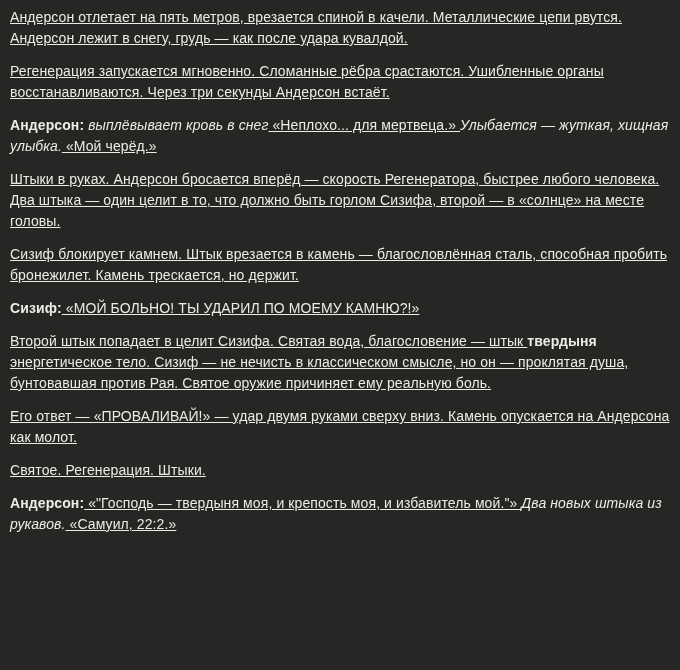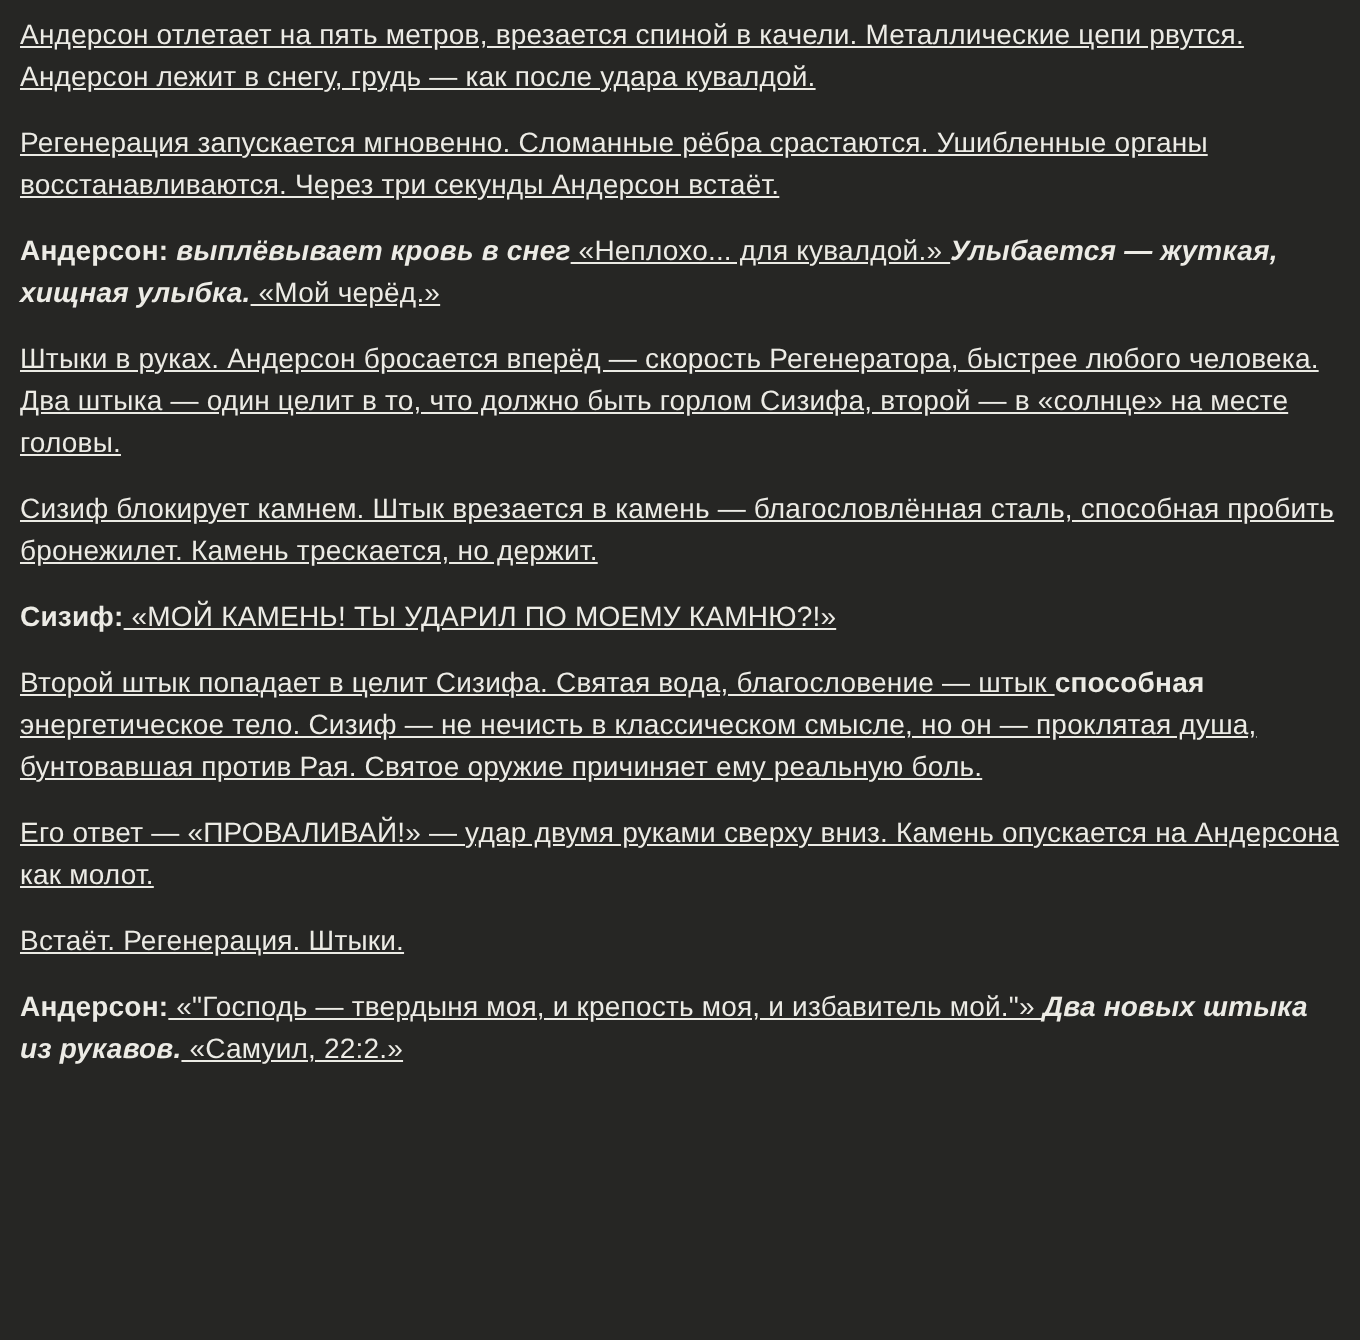--- a/index.html
+++ b/index.html
@@ -25,31 +25,31 @@
     -webkit-font-smoothing: antialiased;
   }
   .doc p {
     margin: 0 0 12px 0;
   }
   .doc p:last-child {
     margin-bottom: 0;
   }
   .run-r { font-style: normal; font-weight: 400; text-decoration: underline; }
   .run-b { font-style: normal; font-weight: 700; }
-  .run-i { font-style: italic; font-weight: 700; }
+  .run-i { font-style: italic; font-weight: 400; }
 </style>
 </head>
 <body style="background: rgb(38, 38, 36);">
 
 <div class="doc" style="color: rgb(236, 235, 229);">
   <div id="paragraphs-container">
       <p><span class="run-r">Андерсон отлетает на пять метров, врезается спиной в качели. Металлические цепи рвутся. Андерсон лежит в снегу, грудь — как после удара кувалдой.</span></p>
       <p><span class="run-r">Регенерация запускается мгновенно. Сломанные рёбра срастаются. Ушибленные органы восстанавливаются. Через три секунды Андерсон встаёт.</span></p>
-      <p><span class="run-b">Андерсон:</span><span class="run-i"> выплёвывает кровь в снег</span><span class="run-r"> «Неплохо... для кувалдой.» </span><span class="run-i">Улыбается — жуткая, хищная улыбка.</span><span class="run-r"> «Мой черёд.»</span></p>
+      <p><span class="run-b">Андерсон:</span><span class="run-i"> выплёвывает кровь в снег</span><span class="run-r"> «Неплохо... для мертвеца.» </span><span class="run-i">Улыбается — жуткая, хищная улыбка.</span><span class="run-r"> «Мой черёд.»</span></p>
       <p><span class="run-r">Штыки в руках. Андерсон бросается вперёд — скорость Регенератора, быстрее любого человека. Два штыка — один целит в то, что должно быть горлом Сизифа, второй — в «солнце» на месте головы.</span></p>
       <p><span class="run-r">Сизиф блокирует камнем. Штык врезается в камень — благословлённая сталь, способная пробить бронежилет. Камень трескается, но держит.</span></p>
-      <p><span class="run-b">Сизиф:</span><span class="run-r"> «МОЙ КАМЕНЬ! ТЫ УДАРИЛ ПО МОЕМУ КАМНЮ?!»</span></p>
-      <p><span class="run-r">Второй штык попадает в целит Сизифа. Святая вода, благословение — штык </span><span class="run-b">способная</span><span class="run-r"> энергетическое тело. Сизиф — не нечисть в классическом смысле, но он — проклятая душа, бунтовавшая против Рая. Святое оружие причиняет ему реальную боль.</span></p>
+      <p><span class="run-b">Сизиф:</span><span class="run-r"> «МОЙ БОЛЬНО! ТЫ УДАРИЛ ПО МОЕМУ КАМНЮ?!»</span></p>
+      <p><span class="run-r">Второй штык попадает в целит Сизифа. Святая вода, благословение — штык </span><span class="run-b">твердыня</span><span class="run-r"> энергетическое тело. Сизиф — не нечисть в классическом смысле, но он — проклятая душа, бунтовавшая против Рая. Святое оружие причиняет ему реальную боль.</span></p>
       <p><span class="run-r">Его ответ — «ПРОВАЛИВАЙ!» — удар двумя руками сверху вниз. Камень опускается на Андерсона как молот.</span></p>
-      <p><span class="run-r">Встаёт. Регенерация. Штыки.</span></p>
+      <p><span class="run-r">Святое. Регенерация. Штыки.</span></p>
       <p><span class="run-b">Андерсон:</span><span class="run-r"> «"Господь — твердыня моя, и крепость моя, и избавитель мой."» </span><span class="run-i">Два новых штыка из рукавов.</span><span class="run-r"> «Самуил, 22:2.»</span></p>
     </div>
 </div>
 
 </body></html>

